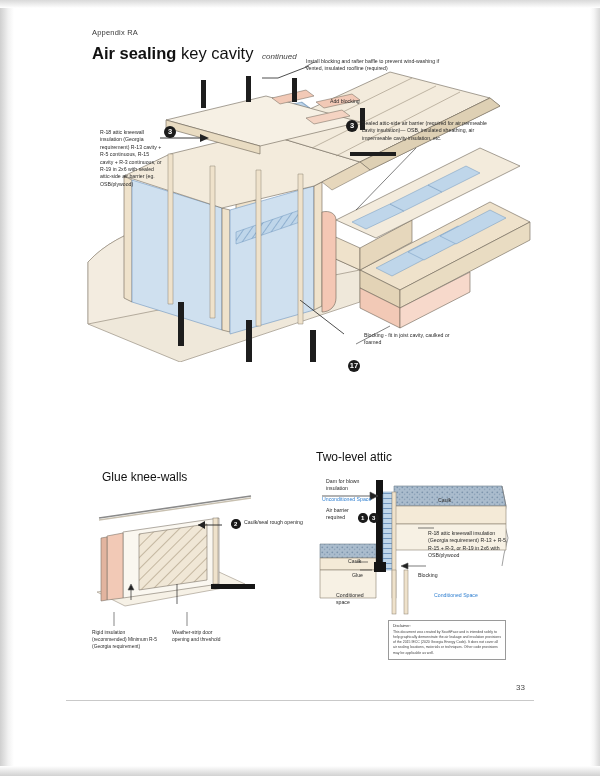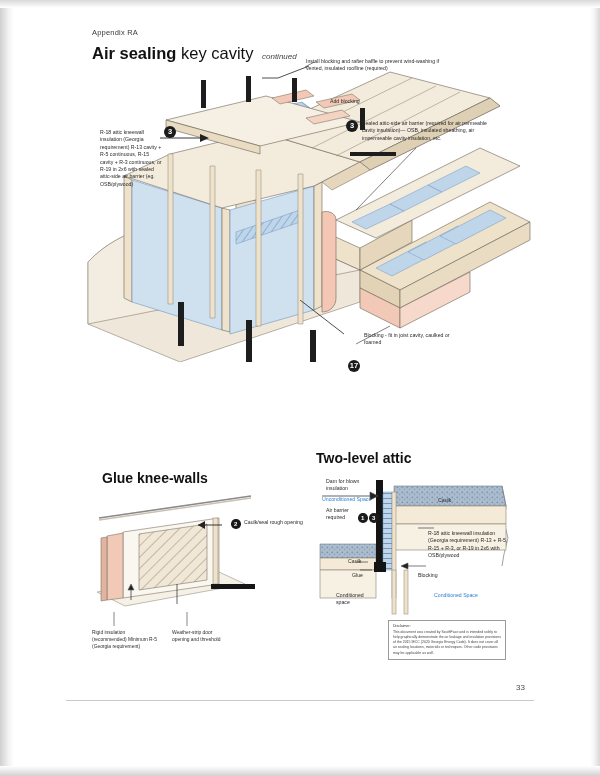--- a/index.html
+++ b/index.html
@@ -34,21 +34,21 @@
   .marker{
     position:absolute;
     width:12px;height:12px;border-radius:50%;
     background:#1b1b1b;color:#fff;
     font-size:7.5px;font-weight:bold;
     display:flex;align-items:center;justify-content:center;
     line-height:1;
   }
   .marker.small{width:9.5px;height:9.5px;font-size:6px;}
 
-  .fig-title{position:absolute;font-size:14px;font-weight:bold;color:#111;}
+  .fig-title{position:absolute;font-size:12px;font-weight:normal;color:#111;}
 
   .blue-lbl{color:#2f7fd0;}
 
   .disclaimer{
     position:absolute;left:388px;top:620px;width:118px;
     border:1px solid #9a9a9a;background:#fff;
     padding:3px 4px;box-sizing:border-box;
   }
   .disclaimer .dt{font-size:3.6px;color:#333;margin-bottom:1.5px;}
   .disclaimer .db{font-size:3.5px;line-height:1.5;color:#444;}

